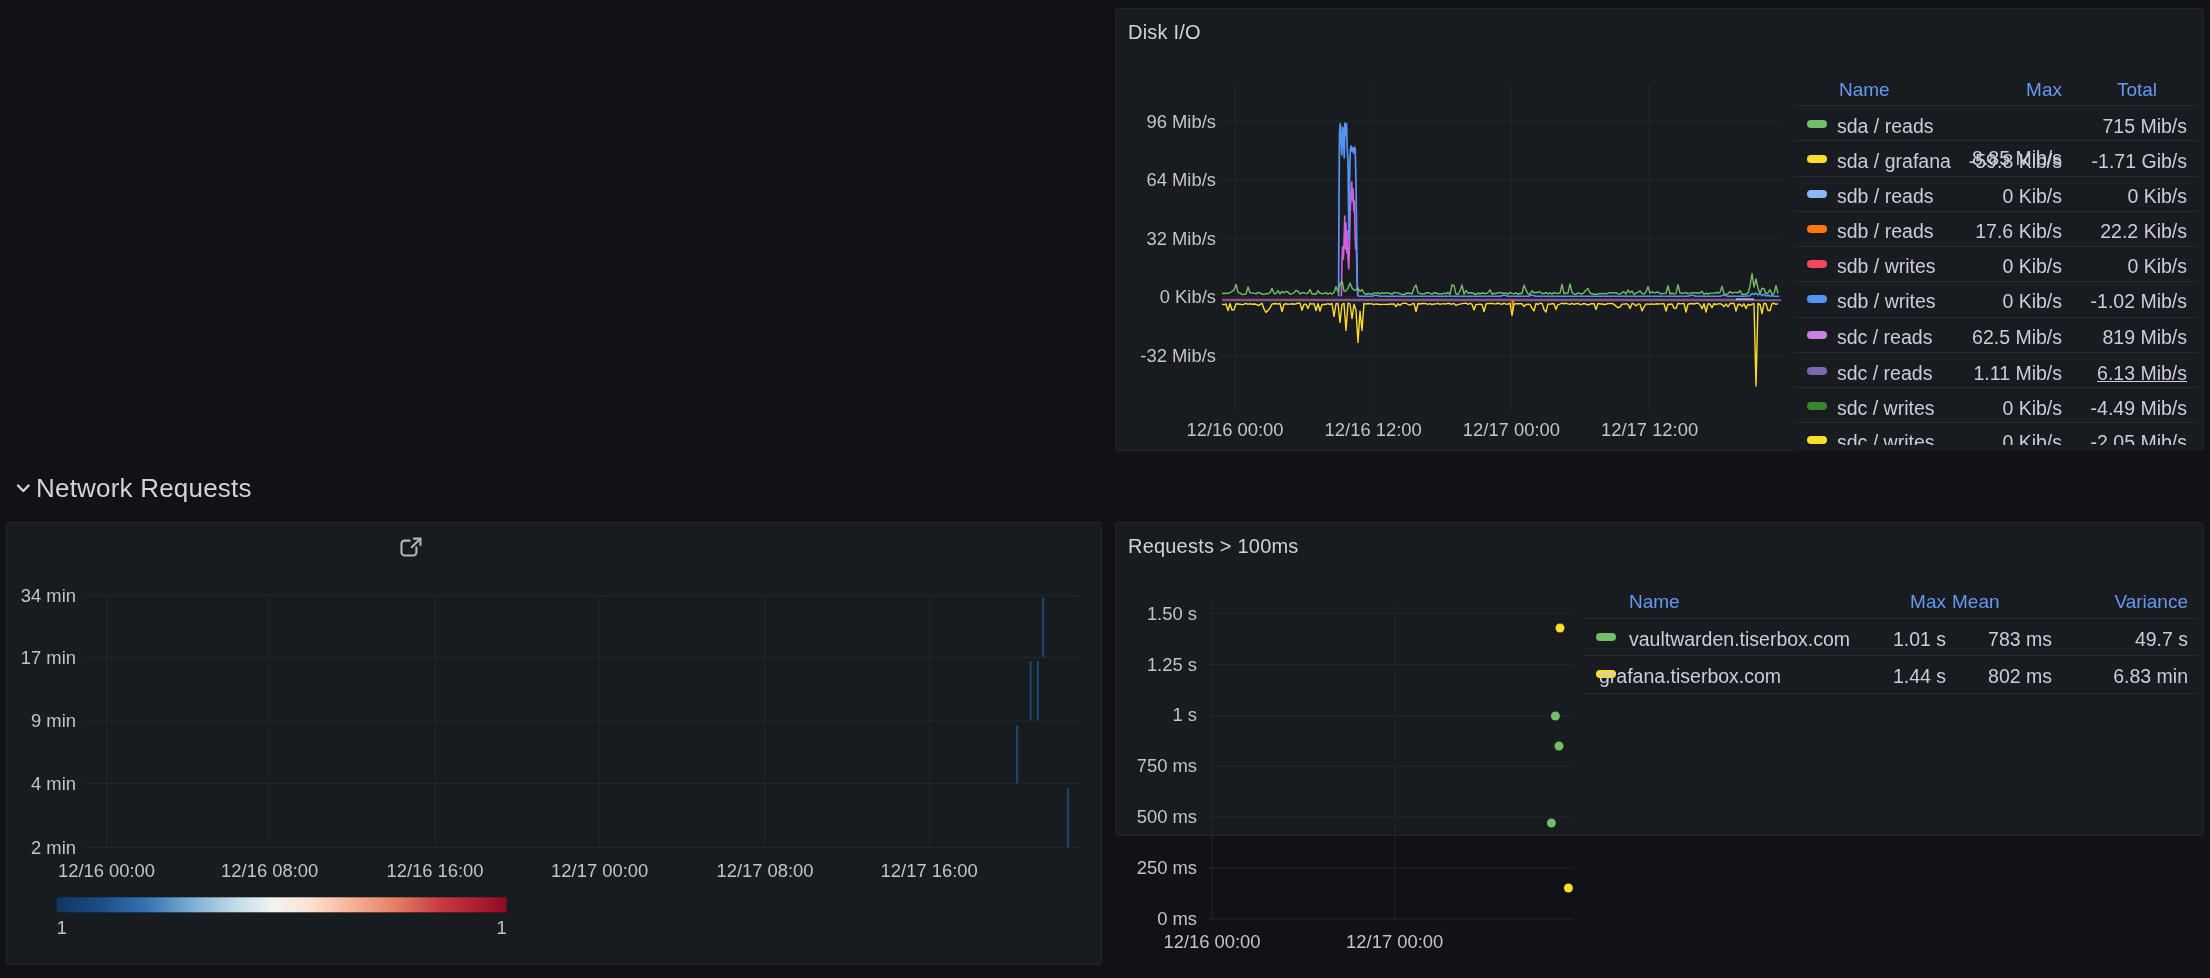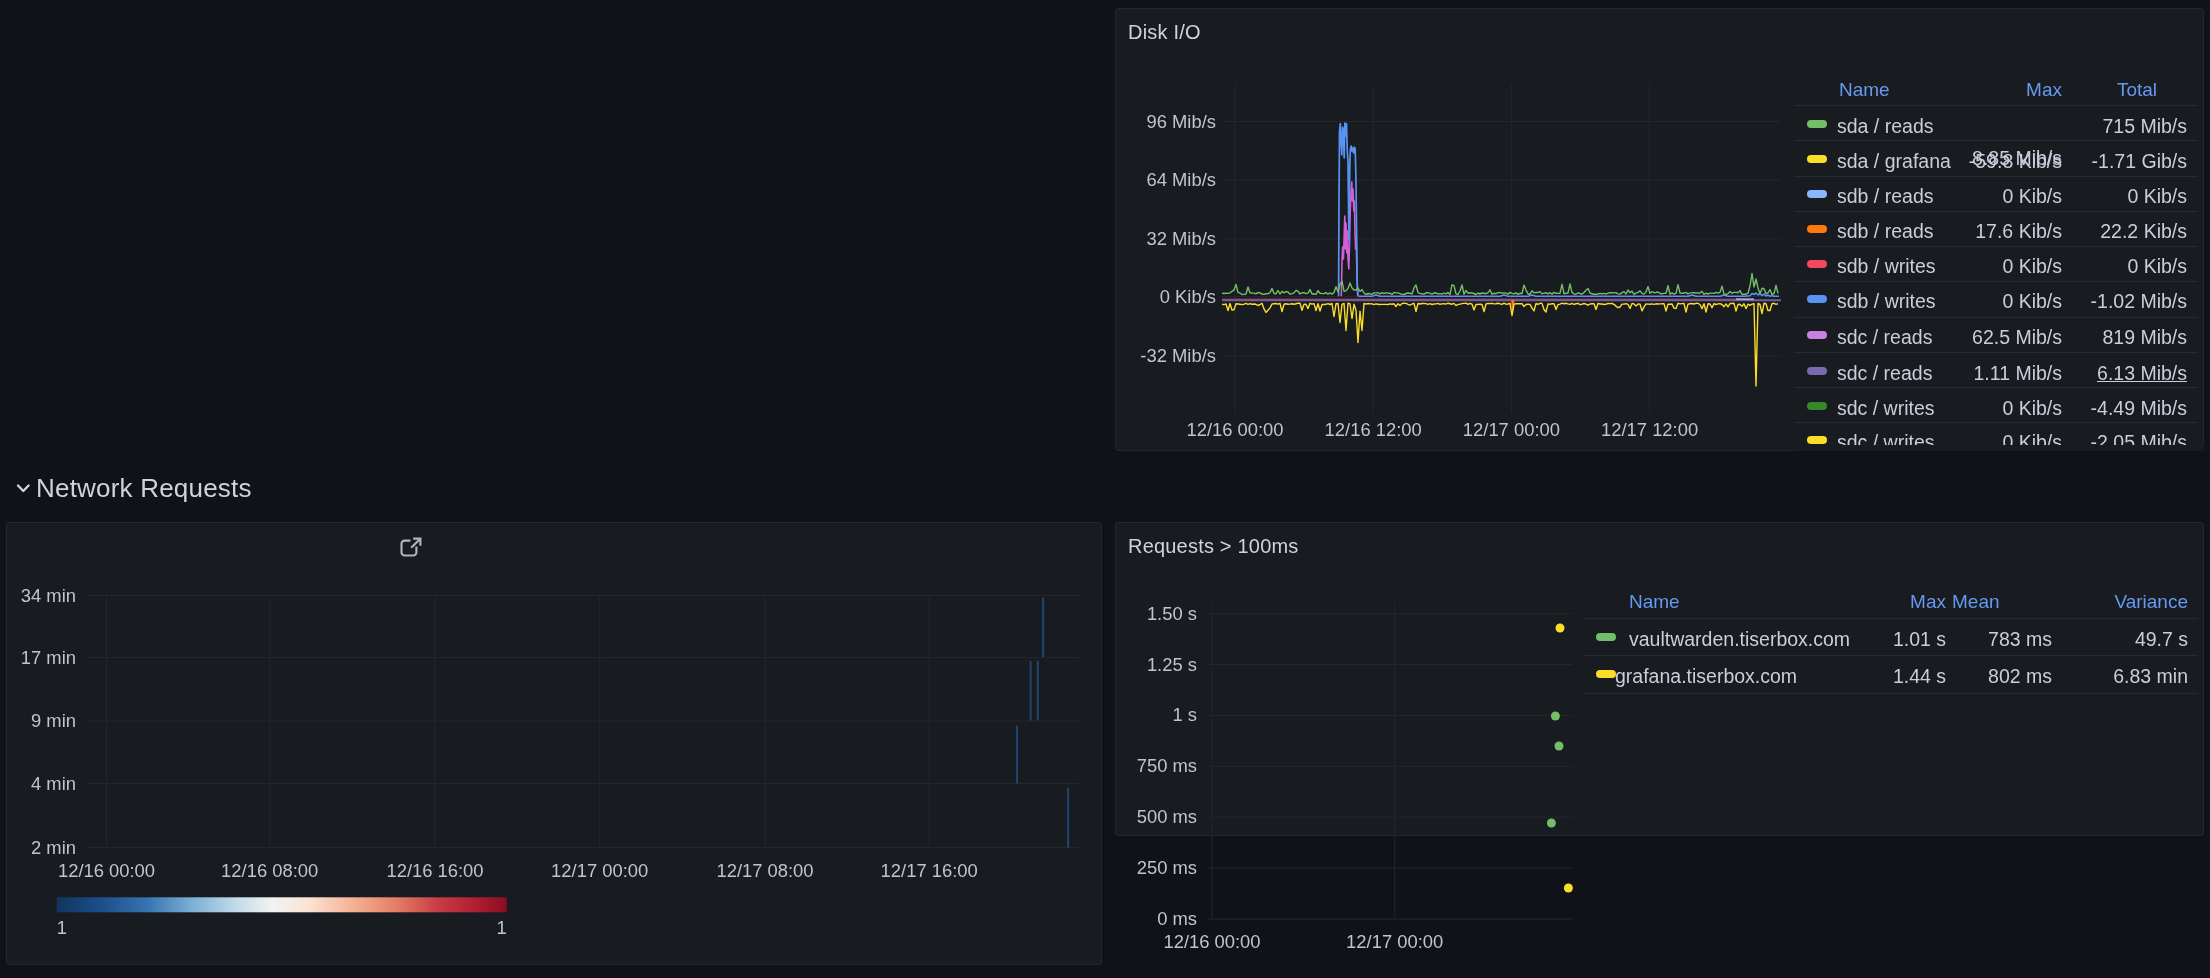--- a/index.html
+++ b/index.html
@@ -237,19 +237,19 @@
     <div class="sep" style="left:468px; top:132.4px; width:614px;"></div>
     <div class="sep" style="left:468px; top:169.5px; width:614px;"></div>
 
     <div class="pill" style="left:479.5px; top:109.5px; background:#73bf69;"></div>
     <div class="ltxt" style="left:513px; top:104.5px;">vaultwarden.tiserbox.com</div>
     <div class="lval" style="left:730px; top:104.5px; width:100px;">1.01 s</div>
     <div class="lval" style="left:836px; top:104.5px; width:100px;">783 ms</div>
     <div class="lval" style="left:952px; top:104.5px; width:120px;">49.7 s</div>
 
     <div class="pill" style="left:479.5px; top:147px; background:#fade2a;"></div>
-    <div class="ltxt" style="left:499px; top:142px;">grafana.tiserbox.com</div>
+    <div class="ltxt" style="left:483px; top:142px;">grafana.tiserbox.com</div>
     <div class="lval" style="left:730px; top:142px; width:100px;">1.44 s</div>
     <div class="lval" style="left:836px; top:142px; width:100px;">802 ms</div>
     <div class="lval" style="left:952px; top:142px; width:120px;">6.83 min</div>
   </div>
 
 </div>
 
 </body></html>

